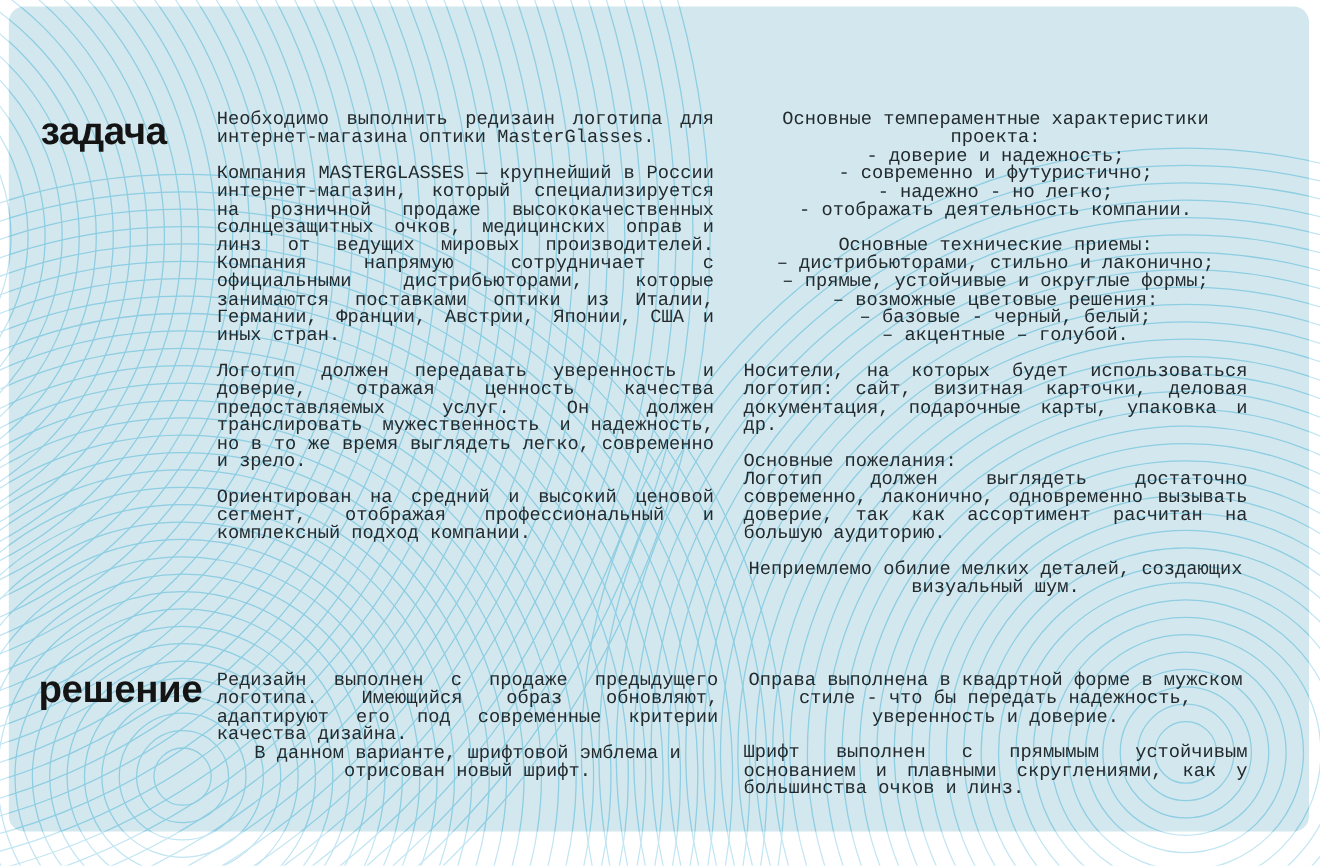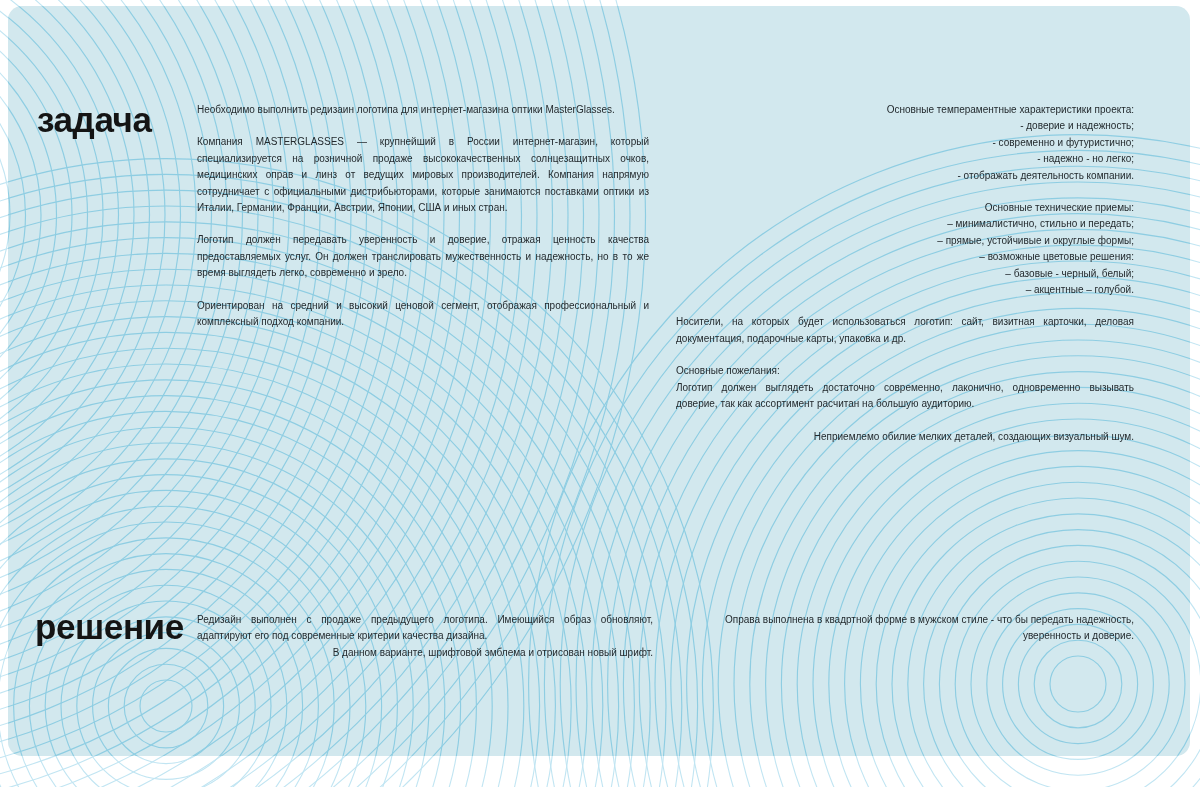--- a/index.html
+++ b/index.html
@@ -75,31 +75,31 @@
     letter-spacing: -0.4px;
     color: #141414;
     line-height: 1;
     white-space: nowrap;
   }
   #title-zadacha  { left: 37px; top: 102px; }
   #title-reshenie { left: 35px; top: 609px; }
 
   .col {
     position: absolute;
-    font-family: Liberation Sans, sans-serif;
-    font-size: 10px;
+    font-family: Liberation Mono, monospace;
+    font-size: 17px;
     line-height: 16.4px;
     color: #232a2e;
   }
   .col p {
     margin: 0 0 16px 0;
     text-align: justify;
   }
   .col p.last { margin-bottom: 0; }
-  .col p.nojust { text-align: right; }
+  .col p.nojust { text-align: center; }
   .col .indent { display: inline-block; padding-left: 18px; }
 
   #task-col-left   { left: 197px; top: 102px;  width: 452px; }
   #task-col-right  { left: 676px; top: 102px;  width: 458px; }
   #sol-col-left    { left: 197px; top: 612px;  width: 456px; }
   #sol-col-right   { left: 676px; top: 612px;  width: 458px; }
 </style>
 </head>
 <body>
 
@@ -358,21 +358,21 @@
       <p class="nojust">
         <span>Основные темпераментные характеристики проекта:</span><br>
         <span>- доверие и надежность;</span><br>
         <span>- современно и футуристично;</span><br>
         <span>- надежно - но легко;</span><br>
         <span>- отображать деятельность компании.</span>
       </p>
 
       <p class="nojust">
         <span>Основные технические приемы:</span><br>
-        <span>– минималистично, стильно и передать;</span><br>
+        <span>– дистрибьюторами, стильно и лаконично;</span><br>
         <span>– прямые, устойчивые и округлые формы;</span><br>
         <span>– возможные цветовые решения:</span><br>
         <span class="indent">–  базовые - черный, белый;</span><br>
         <span class="indent">– акцентные – голубой.</span>
       </p>
 
       <p>Носители, на которых будет использоваться логотип: сайт, визитная карточки, деловая документация, подарочные карты, упаковка и др.</p>
 
       <p>
         <span>Основные пожелания:</span><br>
@@ -382,16 +382,17 @@
       <p class="last nojust">Неприемлемо обилие мелких деталей, создающих визуальный шум.</p>
     </div>
 
     <div class="col" id="sol-col-left">
       <p style="margin-bottom:0">Редизайн выполнен с продаже предыдущего логотипа. Имеющийся образ обновляют, адаптируют его под современные критерии качества дизайна.</p>
       <p class="last nojust">В данном варианте, шрифтовой эмблема и отрисован новый шрифт.</p>
     </div>
 
     <div class="col" id="sol-col-right">
       <p style="margin-bottom:16px" class="nojust">Оправа выполнена в квадртной форме в мужском стиле - что бы передать надежность, уверенность и доверие.</p>
+      <p class="last">Шрифт выполнен с прямымым устойчивым основанием и плавными скруглениями, как у большинства очков и линз.</p>
     </div>
 
   </div>
 </div>
 
 </body></html>

